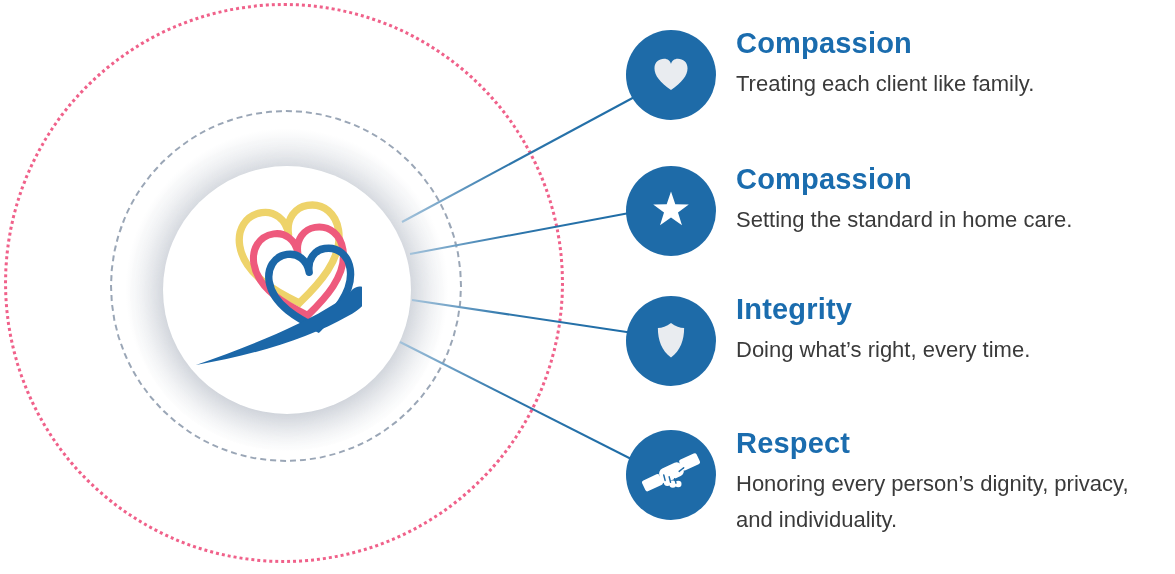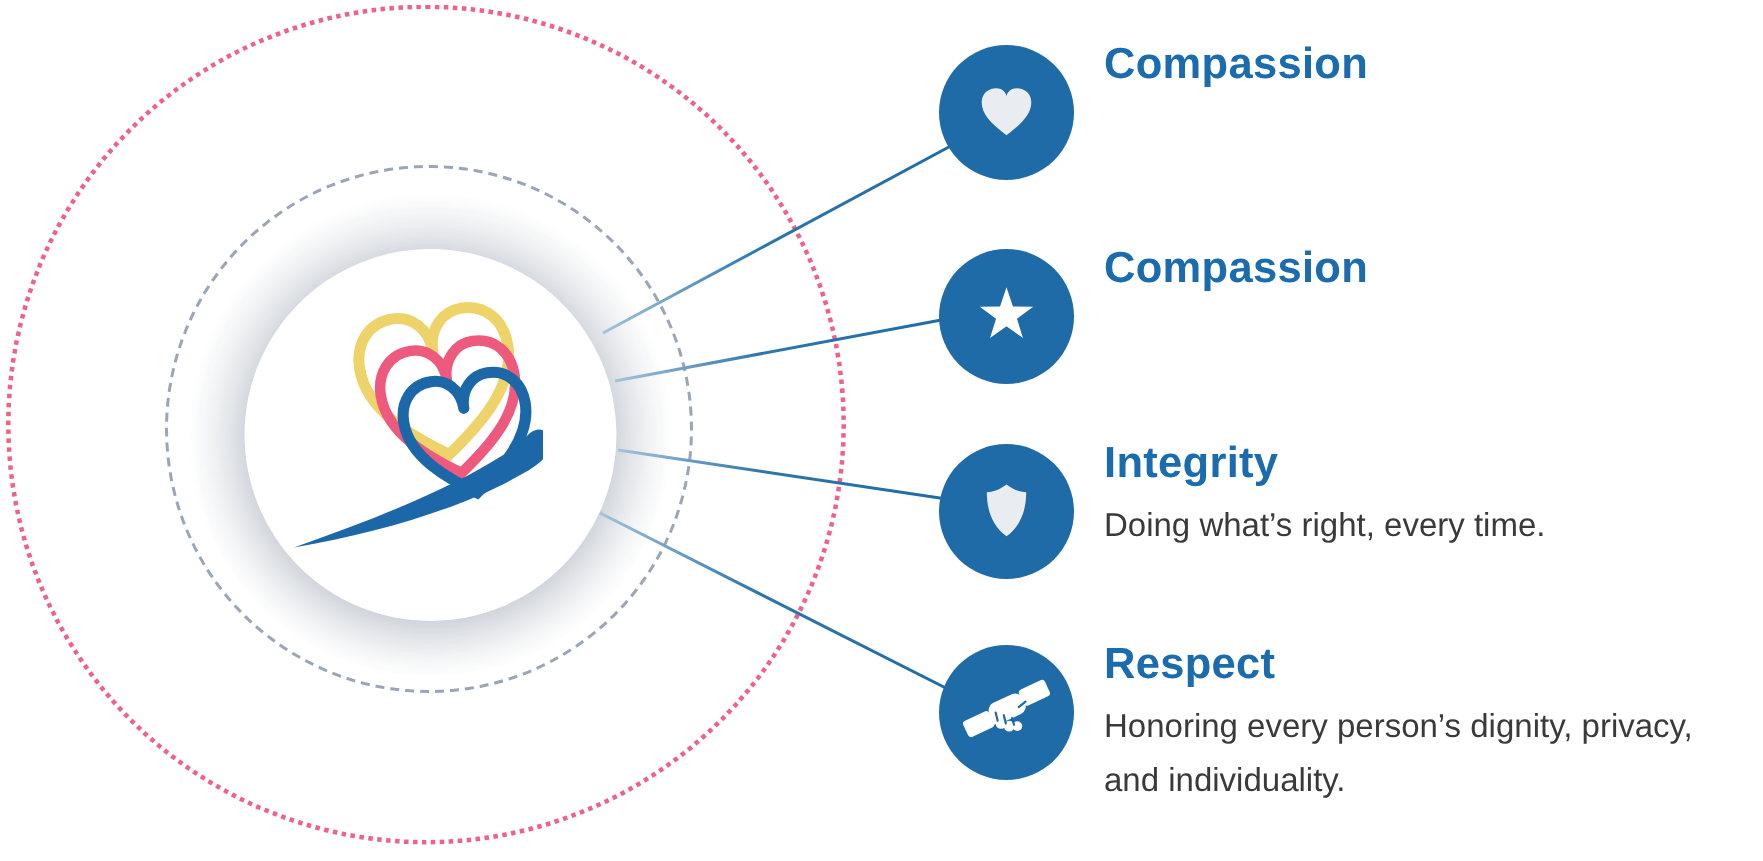--- a/index.html
+++ b/index.html
@@ -92,31 +92,33 @@
   </svg>
 
   <div class="value-row row1">
     <div class="icon-circle">
       <svg width="46" height="46" viewBox="0 0 64 64">
         <path d="M32 53 C17 42 9 33 9 22.5 C9 14.5 15 9.5 22.5 9.5 C27.5 9.5 31.2 12.6 32 16.8 C32.8 12.6 36.5 9.5 41.5 9.5 C49 9.5 55 14.5 55 22.5 C55 33 47 42 32 53 Z" fill="#e9ecf0"></path>
       </svg>
     </div>
     <div class="value-text">
       <div class="value-title">Compassion</div>
+      <div class="value-desc">Treating each client like family.</div>
     </div>
   </div>
 
   <div class="value-row row2">
     <div class="icon-circle">
       <svg width="52" height="52" viewBox="0 0 64 64">
         <polygon points="32,8 37.3,23.7 53.9,23.9 40.6,33.8 45.5,49.6 32,40 18.5,49.6 23.4,33.8 10.1,23.9 26.7,23.7" fill="#ffffff"></polygon>
       </svg>
     </div>
     <div class="value-text">
       <div class="value-title">Compassion</div>
+      <div class="value-desc">Setting the standard in home care.</div>
     </div>
   </div>
 
   <div class="value-row row4">
     <div class="icon-circle">
       <svg width="58" height="58" viewBox="0 0 64 64">
         <g fill="#ffffff">
           <rect x="1" y="34" width="21" height="13" rx="2.5" transform="rotate(-25 11.5 40.5)"></rect>
           <rect x="42" y="11" width="21" height="13" rx="2.5" transform="rotate(-25 52.5 17.5)"></rect>
           <rect x="19" y="21" width="27" height="16" rx="6" transform="rotate(-25 32.5 29)"></rect>

